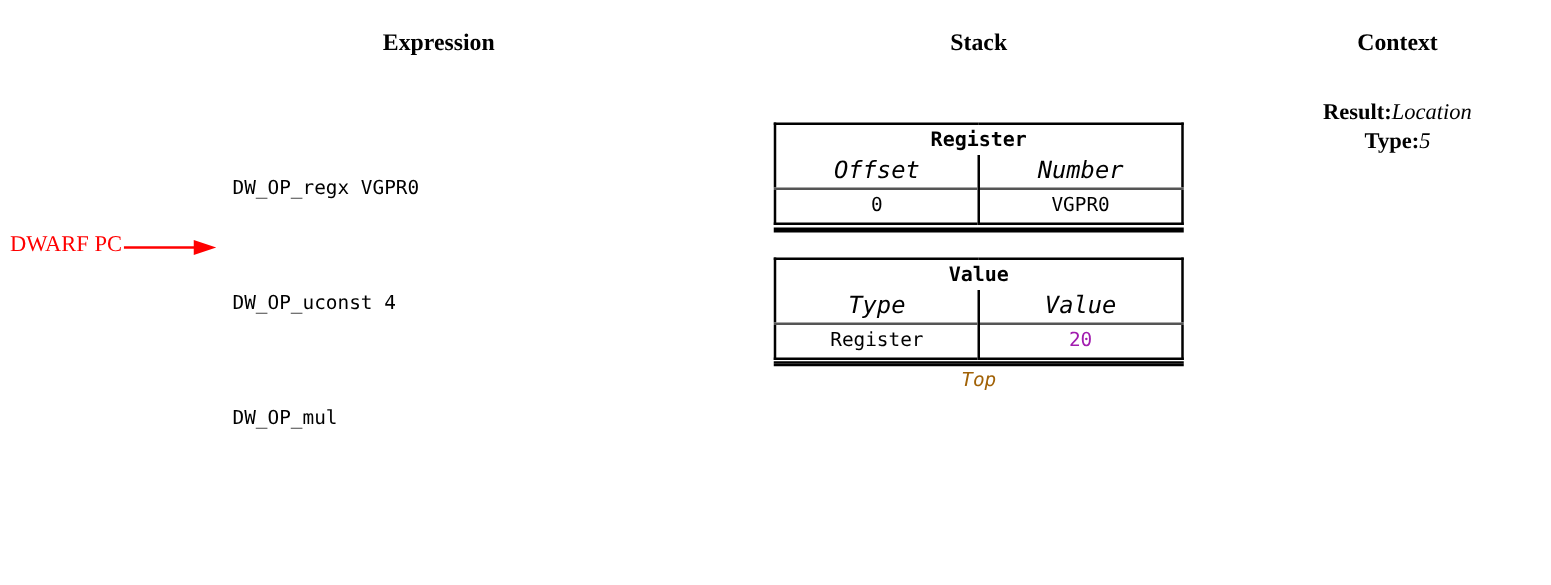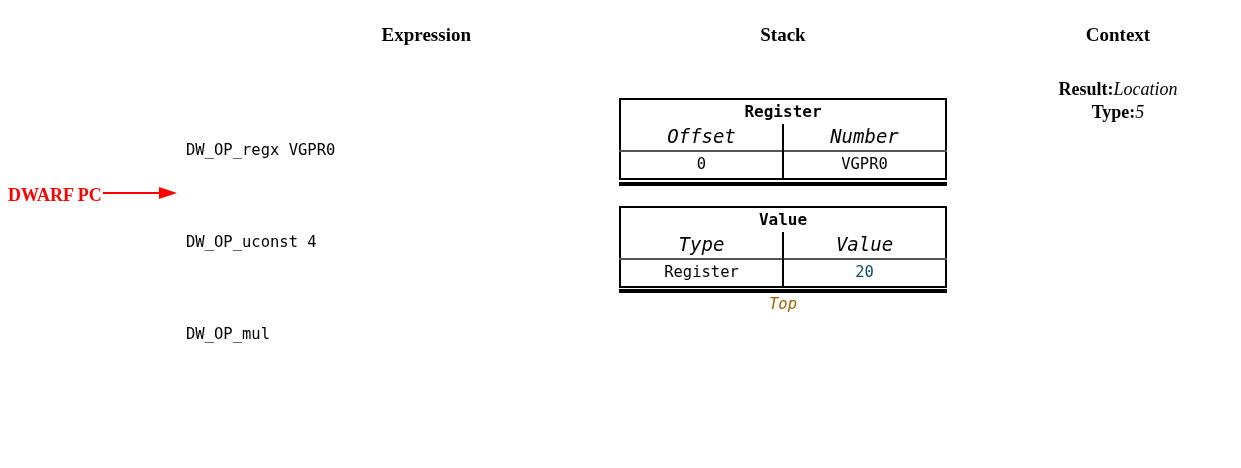--- a/index.html
+++ b/index.html
@@ -18,21 +18,21 @@
 
   
   .col-heading {
     position: absolute;
     font-family: "Liberation Serif", serif;
     font-weight: bold;
     font-size: 19px;
     text-align: center;
     white-space: nowrap;
   }
-  #heading-expression { left: 231px; top: 24px; width: 240px; text-align: right; }
+  #heading-expression { left: 231px; top: 24px; width: 240px; }
   #heading-stack      { left: 663px; top: 24px; width: 240px; }
   #heading-context    { left: 998px; top: 24px; width: 240px; }
 
   
   #expression-list {
     position: absolute;
     left: 170px;
     top: 74px;
     font-family: "DejaVu Sans Mono", "Liberation Mono", monospace;
     font-size: 15.5px;
@@ -40,23 +40,22 @@
     white-space: pre;
   }
   #expression-list .op-line { height: 30.6px; margin-left: 16px; }
 
   
   #dwarf-pc-marker {
     position: absolute;
     left: 8px;
     top: 185px;
     display: flex;
-    align-items: flex-start;
+    align-items: flex-end;
     color: #ff0000;
-    font-weight: bold;
   }
   #dwarf-pc-label {
     font-family: "Liberation Serif", serif;
     font-size: 18px;
     white-space: nowrap;
     color: #ff0000;
   }
   #dwarf-pc-arrow {
     display: block;
     margin-left: 1px;
@@ -118,21 +117,21 @@
   #stack-top-label {
     text-align: center;
     width: 328px;
     font-family: "DejaVu Sans Mono", "Liberation Mono", monospace;
     font-style: italic;
     font-size: 15.5px;
     color: #a16207;
     margin-top: 2px;
     line-height: 19px;
   }
-  .value-red { color: #0c4a6e; }
+  .value-red { color: #a21caf; }
 
   
   #context-lines {
     position: absolute;
     left: 1008px;
     top: 78px;
     width: 220px;
     text-align: center;
     font-family: "Liberation Serif", serif;
     font-size: 18px;

